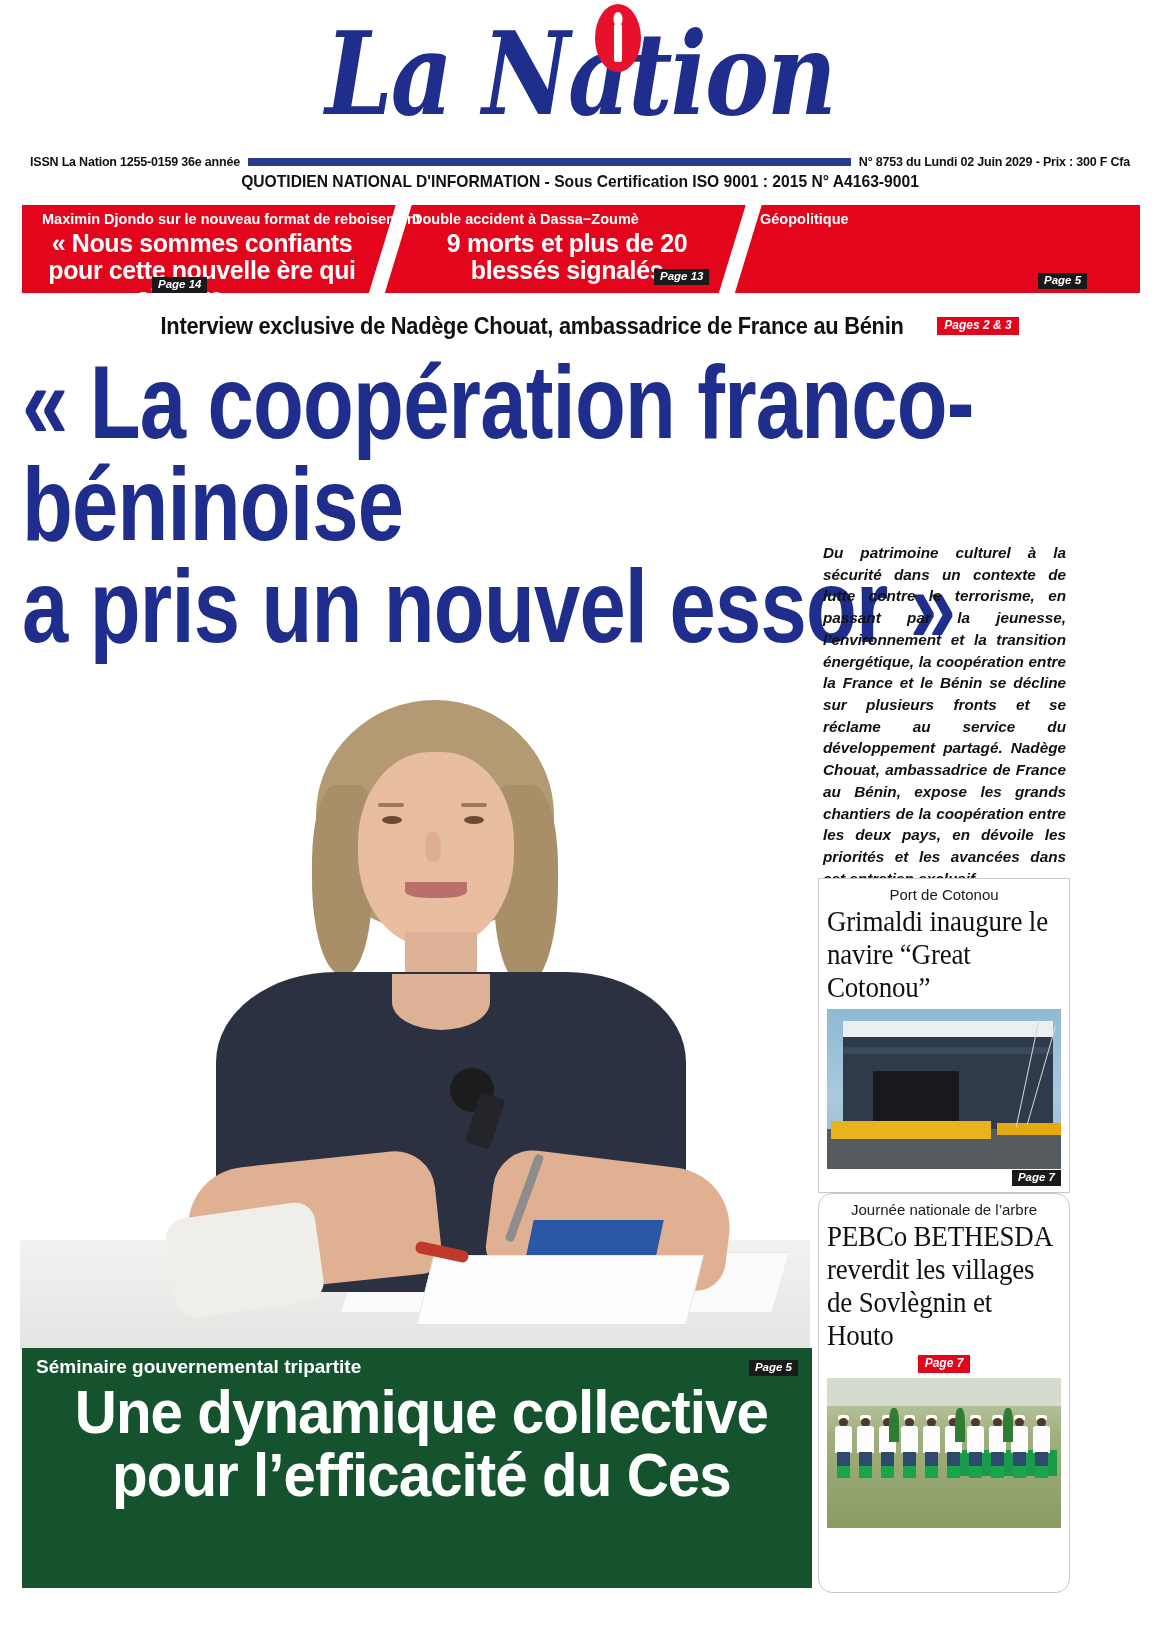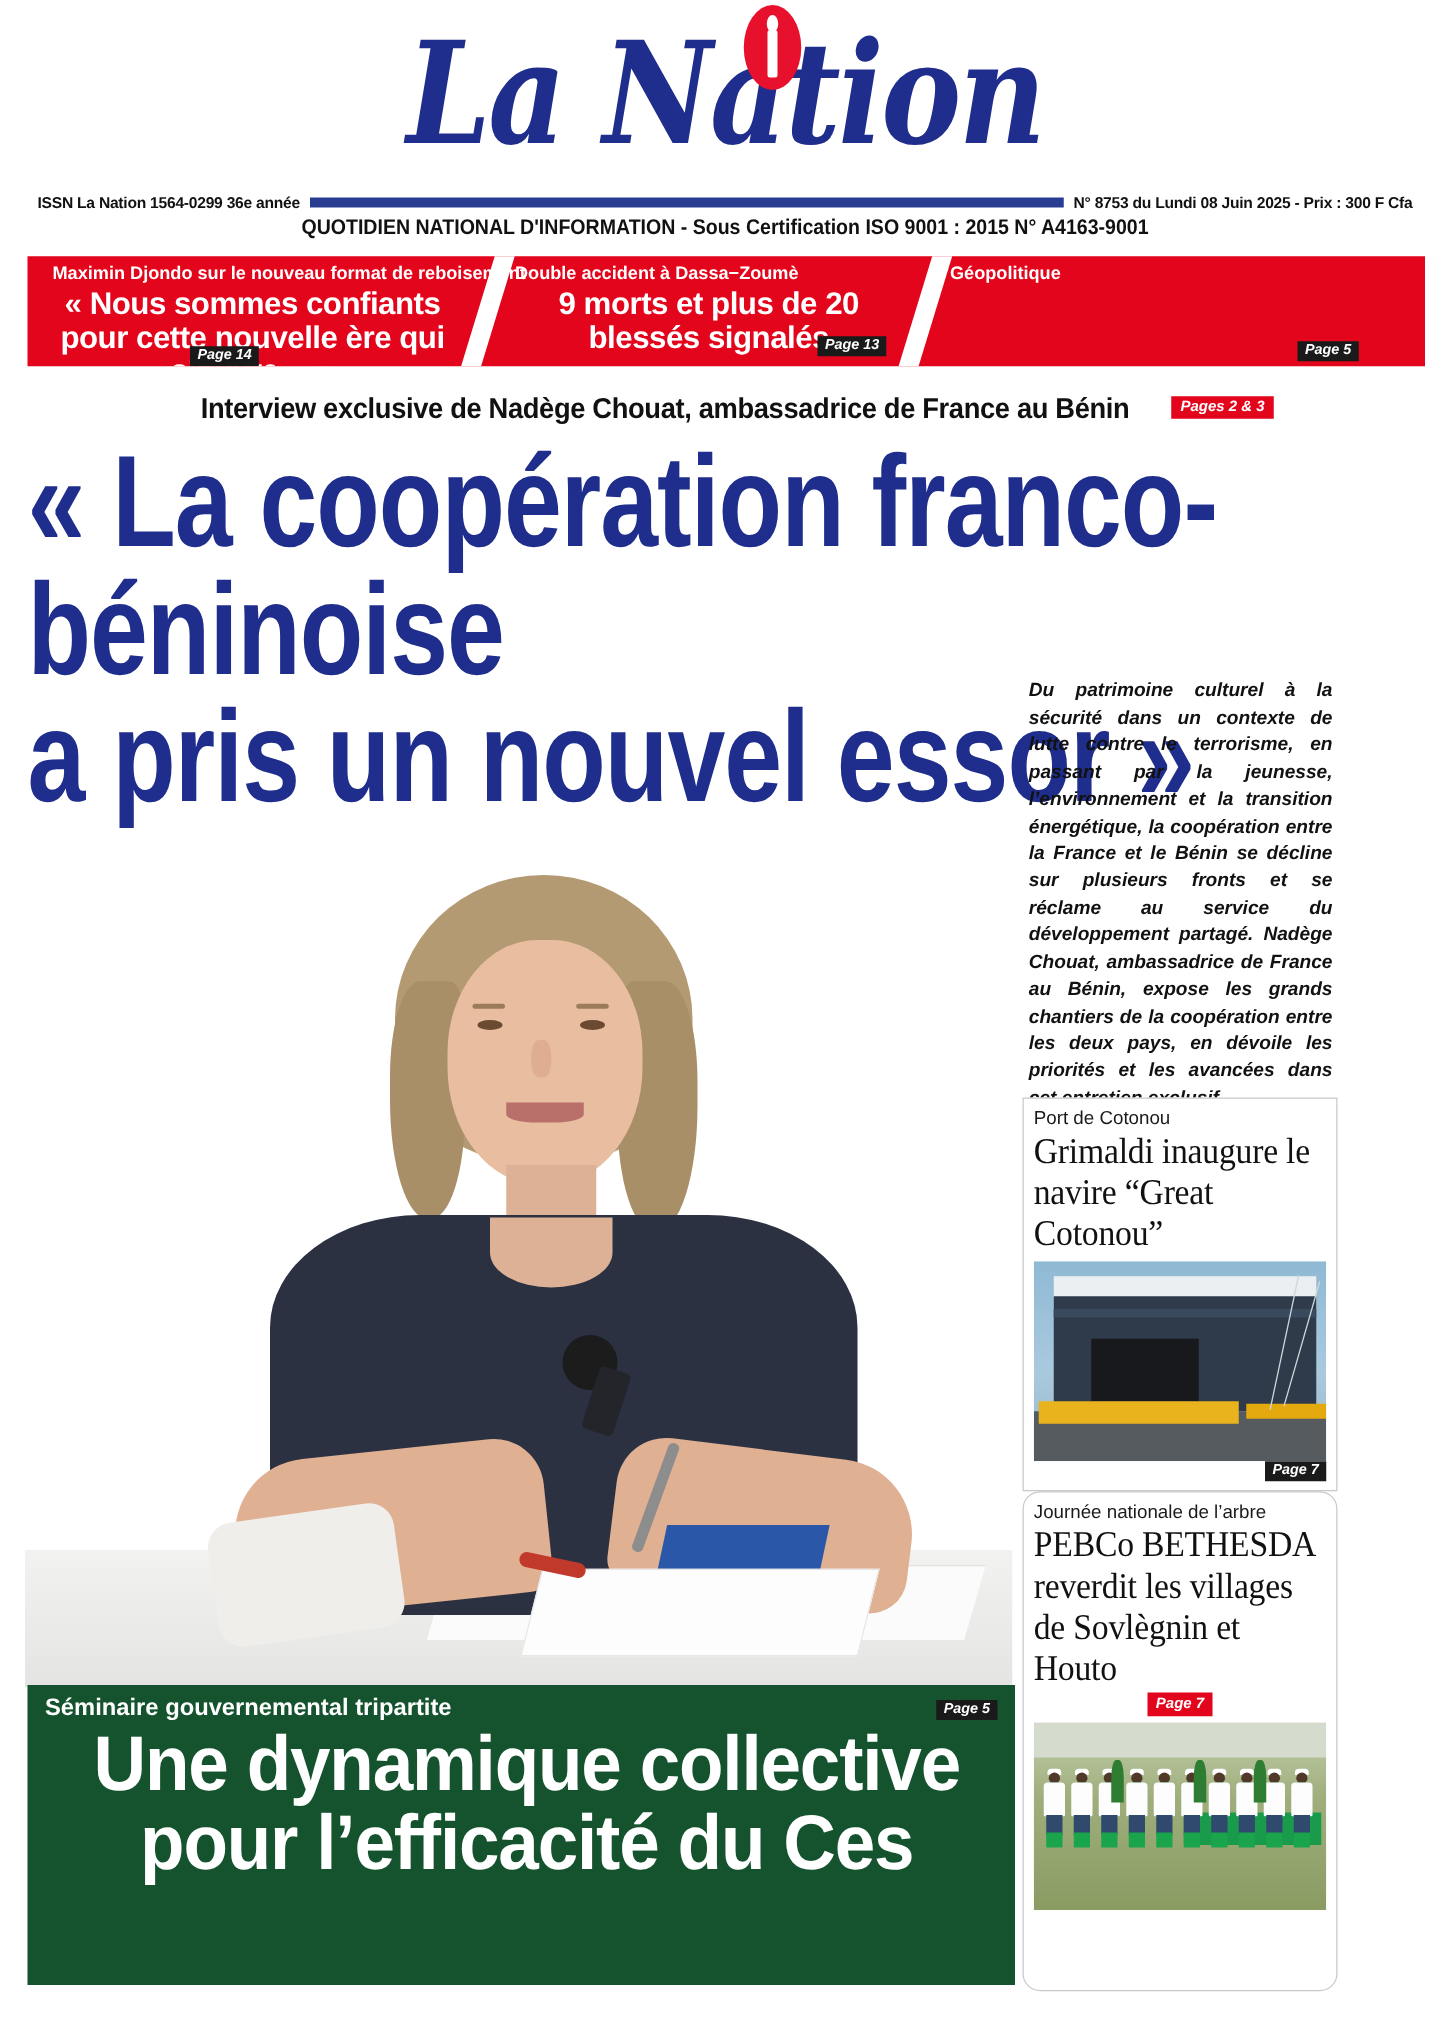--- a/index.html
+++ b/index.html
@@ -253,20 +253,21 @@
     padding: 7px 8px 8px 8px;
   }
   .rbox-1 { top: 878px; height: 315px; }
   .rbox-2 { top: 1193px; height: 400px; border-radius: 14px; }
   .rbox-kicker {
     font-size: 15px;
     color: #1a1a1a;
     line-height: 1.2;
     margin-bottom: 1px;
     font-family: "Liberation Sans", sans-serif;
+    text-align: center;
   }
   .rbox-title {
     font-family: "Liberation Serif", serif;
     font-size: 29px;
     line-height: 1.14;
     color: #111;
     letter-spacing: -0.2px;
     transform: scaleX(0.93);
     transform-origin: left top;
     width: 255px;
@@ -559,23 +560,23 @@
   <div class="logo-wrap">
     <span class="logo-text">La Nation</span>
   </div>
   <div class="logo-torch">
     <div class="flame"></div>
     <div class="stick"></div>
   </div>
 </div>
 
 <div class="issn-row">
-  <div class="issn-left">ISSN La Nation 1564-0299  36e année</div>
+  <div class="issn-left">ISSN La Nation 1255-0159  36e année</div>
   <div class="issn-bar"></div>
-  <div class="issn-right">N° 8753 du Lundi 08 Juin  2025 - Prix : 300 F Cfa</div>
+  <div class="issn-right">N° 8753 du Lundi 02 Juin  2029 - Prix : 300 F Cfa</div>
 </div>
 <div class="tagline">QUOTIDIEN  NATIONAL  D'INFORMATION - Sous Certification ISO 9001 : 2015 N° A4163-9001</div>
 
 <div class="teaser-bar">
 
   <div class="teaser teaser-1">
     <div class="teaser-kicker">Maximin Djondo sur le nouveau format de reboisement</div>
     <div class="teaser-title">« Nous sommes confiants pour cette nouvelle ère qui s’ouvre… »</div>
     <span class="pbadge badge-abs" style="left:130px; top:72px;">Page 14</span>
   </div>

